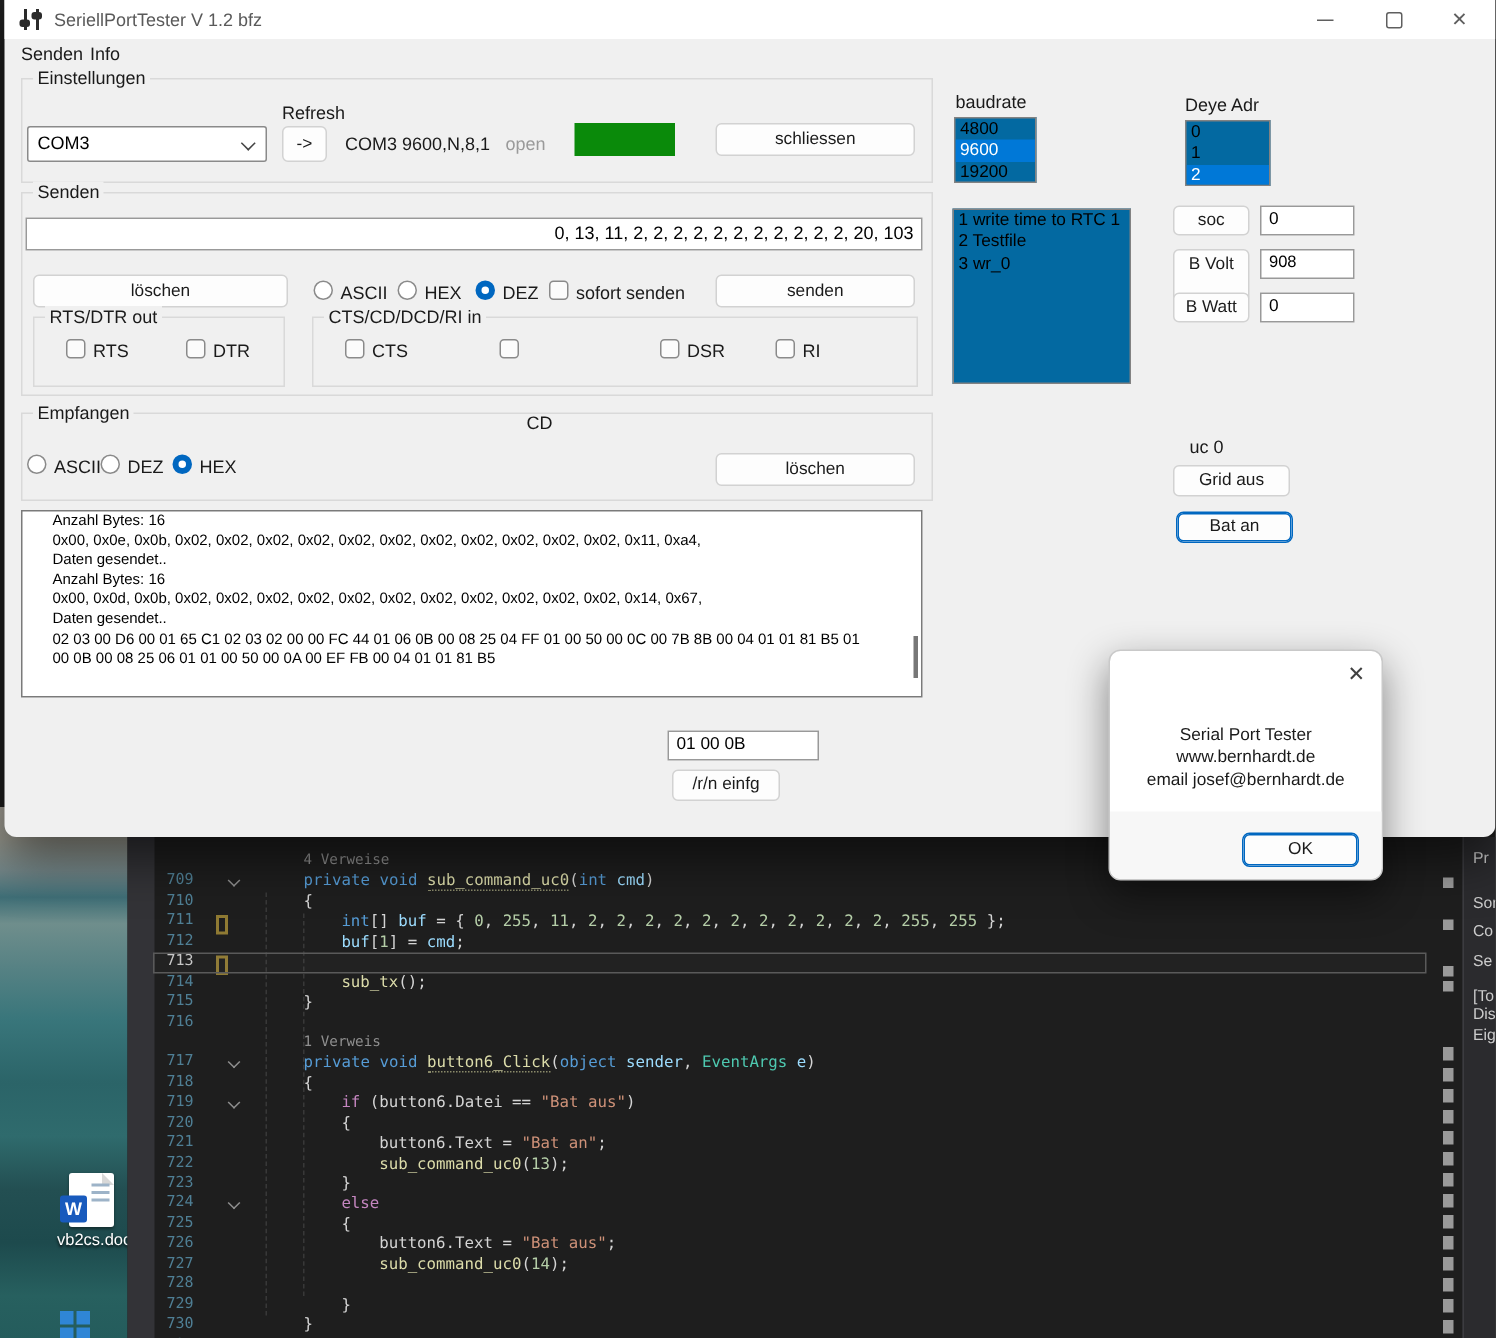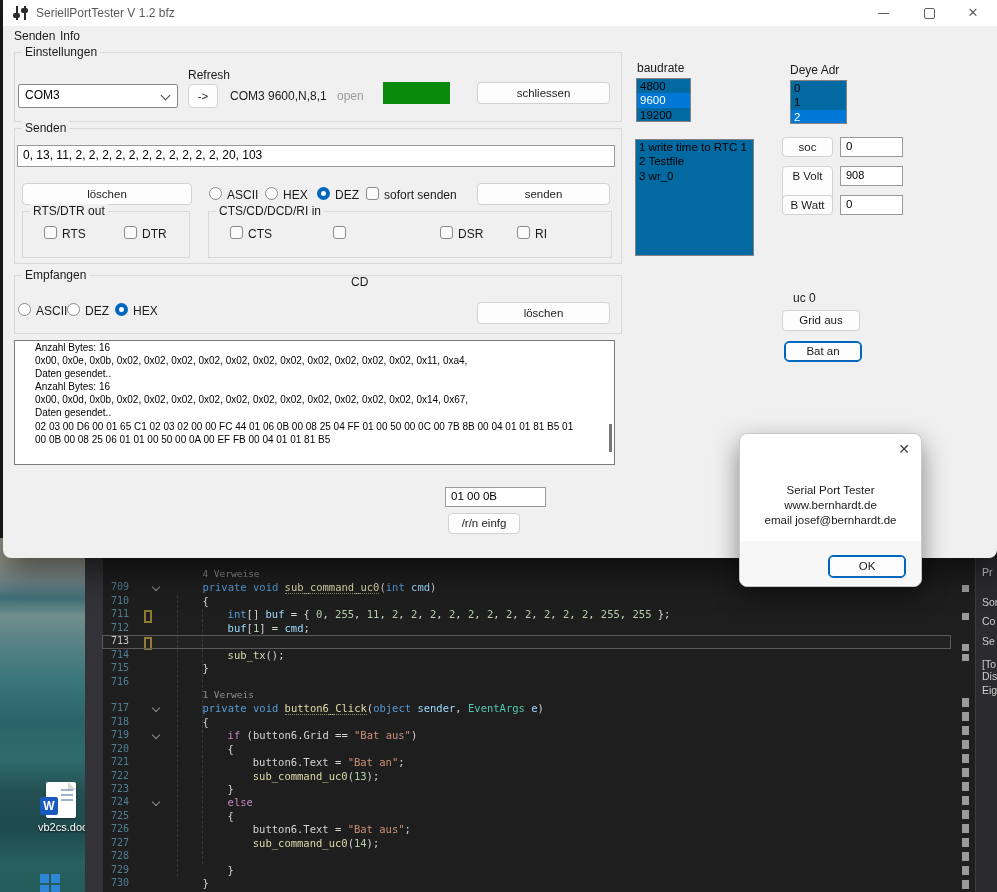--- a/index.html
+++ b/index.html
@@ -152,21 +152,21 @@
           <span class="fd"></span>
           <span class="codeln" style="padding-left: 117.4px;"><span class="tk-k">private</span><span class="tk-p"> </span><span class="tk-k">void</span><span class="tk-p"> </span><span class="tk-md">button6_Click</span><span class="tk-p">(</span><span class="tk-k">object</span><span class="tk-p"> </span><span class="tk-v">sender</span><span class="tk-p">, </span><span class="tk-t">EventArgs</span><span class="tk-p"> </span><span class="tk-v">e</span><span class="tk-p">)</span></span>
         </div>
         <div class="crow">
           <span class="ln">718</span>
           <span class="codeln" style="padding-left: 117.4px;"><span class="tk-p">{</span></span>
         </div>
         <div class="crow">
           <span class="ln">719</span>
           <span class="fd"></span>
-          <span class="codeln" style="padding-left: 142.6px;"><span class="tk-kc">if</span><span class="tk-p"> (button6.Grid == </span><span class="tk-s">"Bat aus"</span><span class="tk-p">)</span></span>
+          <span class="codeln" style="padding-left: 142.6px;"><span class="tk-kc">if</span><span class="tk-p"> (button6.Datei == </span><span class="tk-s">"Bat aus"</span><span class="tk-p">)</span></span>
         </div>
         <div class="crow">
           <span class="ln">720</span>
           <span class="codeln" style="padding-left: 142.6px;"><span class="tk-p">{</span></span>
         </div>
         <div class="crow">
           <span class="ln">721</span>
           <span class="codeln" style="padding-left: 167.8px;"><span class="tk-p">button6.Text = </span><span class="tk-s">"Bat an"</span><span class="tk-p">;</span></span>
         </div>
         <div class="crow">
@@ -274,21 +274,21 @@
     <span class="lbl" style="left:185px;top:68px;">Refresh</span>
     <div class="btn" style="left:185px;top:84px;width:30px;height:24px;line-height:22px;">-&gt;</div>
     <span class="lbl" style="left:227px;top:89px;">COM3  9600,N,8,1</span>
     <span class="lbl dim" style="left:334px;top:89px;">open</span>
     <div id="green-ind" style="background: rgb(10, 138, 10);"></div>
     <div class="btn" style="left:474px;top:82px;width:133px;height:22px;line-height:20px;">schliessen</div>
 
     <div class="gb" style="left:11px;top:128px;width:606px;height:134px;">
       <span class="gb-label">Senden</span>
     </div>
-    <div class="tb" style="left:14px;top:145px;width:598px;height:22px;">0, 13, 11, 2, 2, 2, 2, 2, 2, 2, 2, 2, 2, 2, 20, 103</div>
+    <div class="tb" style="left:14px;top:145px;width:598px;height:22px;text-align:right;">0, 13, 11, 2, 2, 2, 2, 2, 2, 2, 2, 2, 2, 2, 20, 103</div>
     <div class="btn" style="left:19px;top:183px;width:170px;height:22px;line-height:20px;">löschen</div>
     <span class="rad" style="left:206px;top:187px;"></span>
     <span class="lbl" style="left:224px;top:188px;">ASCII</span>
     <span class="rad" style="left:262px;top:187px;"></span>
     <span class="lbl" style="left:280px;top:188px;">HEX</span>
     <span class="rad on" style="left:314px;top:187px;"></span>
     <span class="lbl" style="left:332px;top:188px;">DEZ</span>
     <span class="cbox" style="left:363px;top:187px;"></span>
     <span class="lbl" style="left:381px;top:188px;">sofort senden</span>
     <div class="btn" style="left:474px;top:183px;width:133px;height:22px;line-height:20px;">senden</div>

